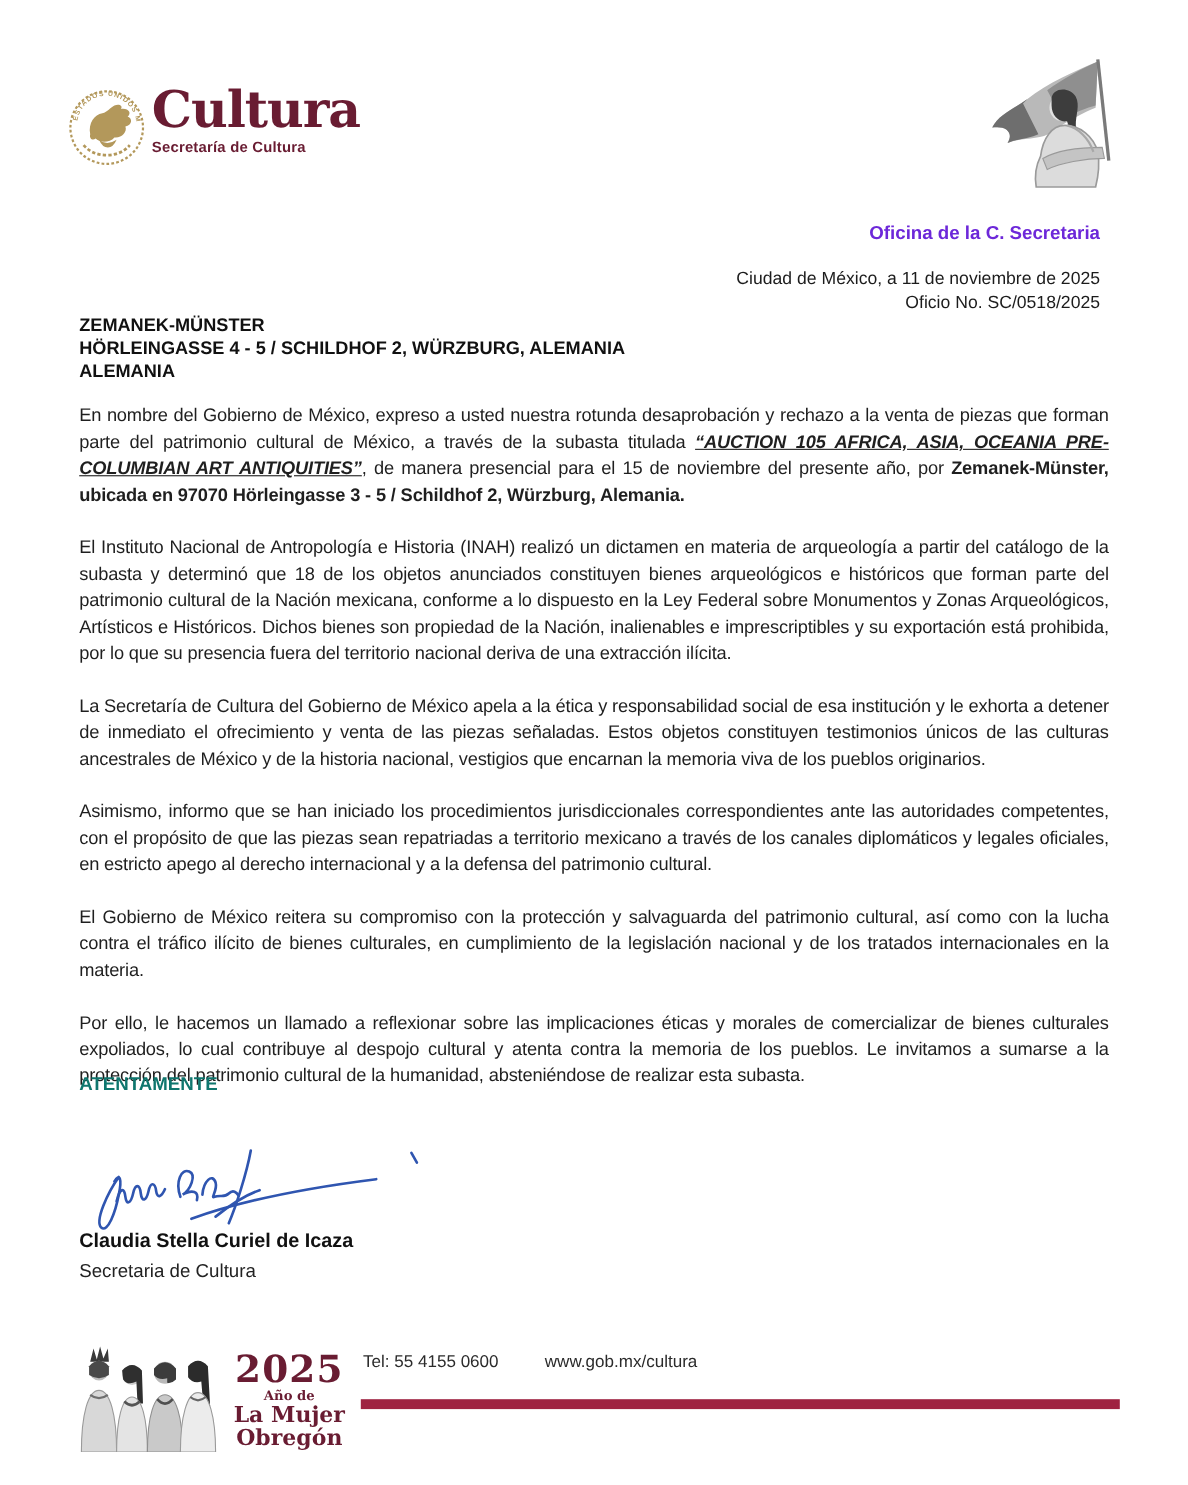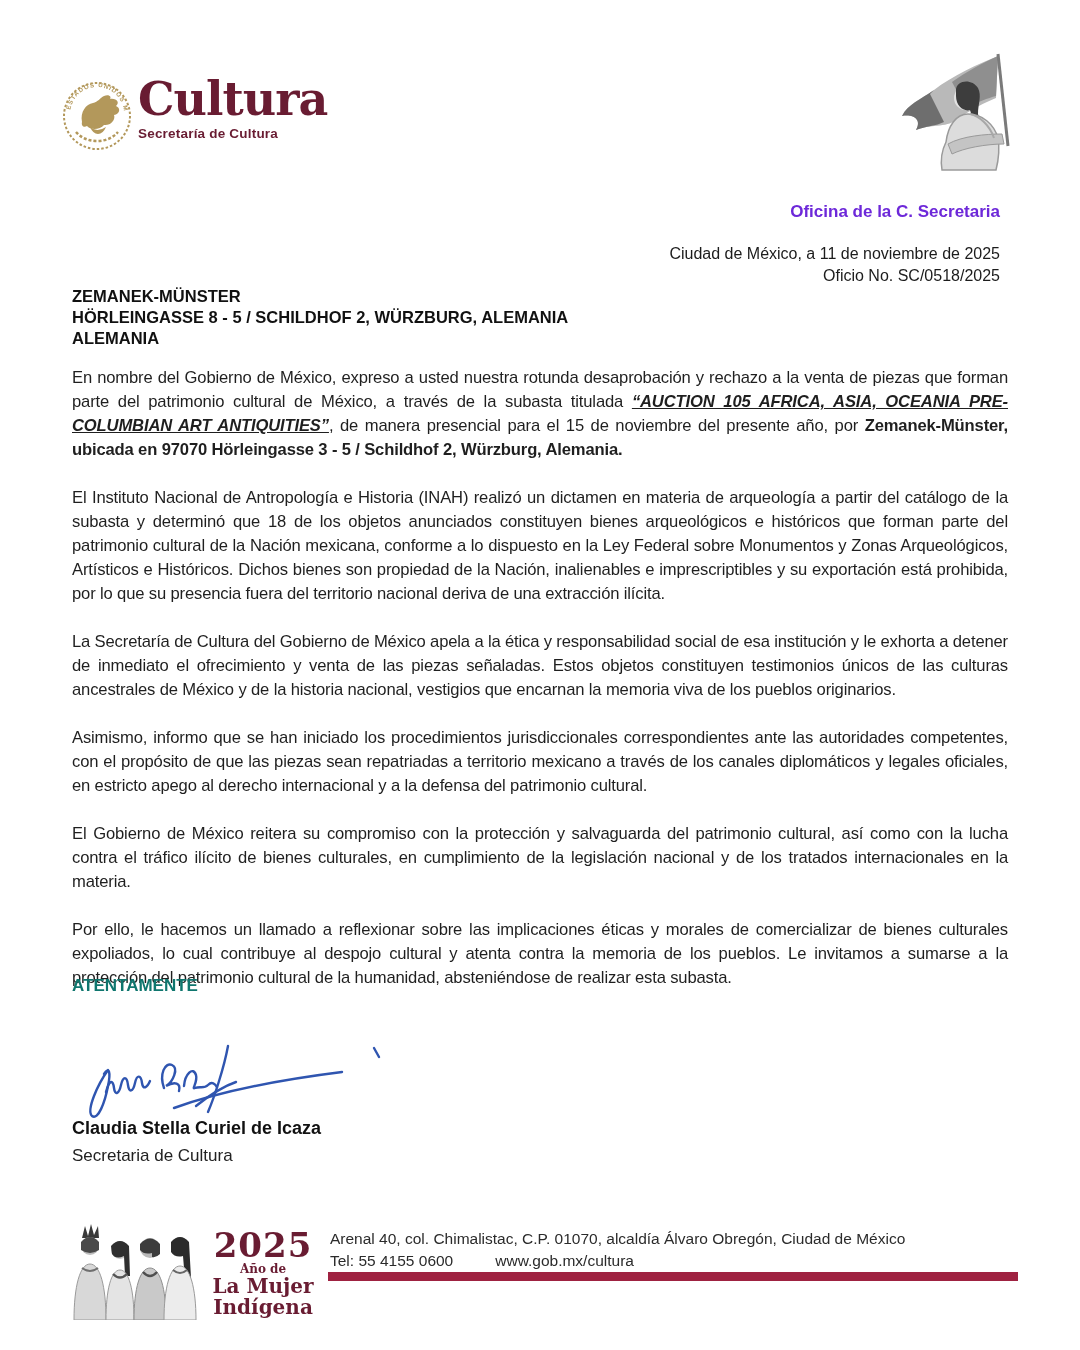--- a/index.html
+++ b/index.html
@@ -130,21 +130,21 @@
   </svg>
 
   <div class="office-line">Oficina de la C. Secretaria</div>
   <div class="dateline">
     <div>Ciudad de México, a 11 de noviembre de 2025</div>
     <div>Oficio No. SC/0518/2025</div>
   </div>
 
   <div class="recipient">
     <div>ZEMANEK-MÜNSTER</div>
-    <div>HÖRLEINGASSE 8 - 5 / SCHILDHOF 2, WÜRZBURG, ALEMANIA</div>
+    <div>HÖRLEINGASSE 4 - 5 / SCHILDHOF 2, WÜRZBURG, ALEMANIA</div>
     <div>ALEMANIA</div>
   </div>
 
   <div class="letter-body">
     <p><span>En nombre del Gobierno de México, expreso a usted nuestra rotunda desaprobación y rechazo a la venta de piezas que forman parte del patrimonio cultural de México, a través de la subasta titulada </span><span class="em-auction">“AUCTION 105 AFRICA, ASIA, OCEANIA PRE-COLUMBIAN ART ANTIQUITIES”</span><span>, de manera presencial para el 15 de noviembre del presente año, por </span><span class="bold-seg">Zemanek-Münster, ubicada en 97070 Hörleingasse 3 - 5 / Schildhof 2, Würzburg, Alemania.</span></p>
     <p>El Instituto Nacional de Antropología e Historia (INAH) realizó un dictamen en materia de arqueología a partir del catálogo de la subasta y determinó que 18 de los objetos anunciados constituyen bienes arqueológicos e históricos que forman parte del patrimonio cultural de la Nación mexicana, conforme a lo dispuesto en la Ley Federal sobre Monumentos y Zonas Arqueológicos, Artísticos e Históricos. Dichos bienes son propiedad de la Nación, inalienables e imprescriptibles y su exportación está prohibida, por lo que su presencia fuera del territorio nacional deriva de una extracción ilícita.</p>
     <p>La Secretaría de Cultura del Gobierno de México apela a la ética y responsabilidad social de esa institución y le exhorta a detener de inmediato el ofrecimiento y venta de las piezas señaladas. Estos objetos constituyen testimonios únicos de las culturas ancestrales de México y de la historia nacional, vestigios que encarnan la memoria viva de los pueblos originarios.</p>
     <p>Asimismo, informo que se han iniciado los procedimientos jurisdiccionales correspondientes ante las autoridades competentes, con el propósito de que las piezas sean repatriadas a territorio mexicano a través de los canales diplomáticos y legales oficiales, en estricto apego al derecho internacional y a la defensa del patrimonio cultural.</p>
     <p>El Gobierno de México reitera su compromiso con la protección y salvaguarda del patrimonio cultural, así como con la lucha contra el tráfico ilícito de bienes culturales, en cumplimiento de la legislación nacional y de los tratados internacionales en la materia.</p>
     <p>Por ello, le hacemos un llamado a reflexionar sobre las implicaciones éticas y morales de comercializar de bienes culturales expoliados, lo cual contribuye al despojo cultural y atenta contra la memoria de los pueblos. Le invitamos a sumarse a la protección del patrimonio cultural de la humanidad, absteniéndose de realizar esta subasta.</p>
@@ -189,25 +189,24 @@
     <circle cx="112" cy="26" r="9" fill="#c4c4c4"></circle>
     <path d="M103,22 q9,-10 18,0 l2,36 -6,2 -2,-24 q-8,2 -12,-4 Z" fill="#2b2b2b"></path>
     <path d="M96,100 C96,68 102,46 112,46 C122,46 128,68 128,100 Z" fill="#ececec" stroke="#9a9a9a" stroke-width="1"></path>
     <path d="M105,50 q7,6 14,0" stroke="#666" stroke-width="2" fill="none"></path>
   </svg>
 
   <div class="year-block">
     <div class="year-num">2025</div>
     <div class="year-sub1">Año de</div>
     <div class="year-sub2">La Mujer</div>
-    <div class="year-sub3">Indígena</div>
+    <div class="year-sub3">Obregón</div>
   </div>
 
   <div class="footer-address">
-    <div>Arenal 40, col. Chimalistac, C.P. 01070, alcaldía Álvaro Obregón, Ciudad de México</div>
     <div>
       <span class="footer-tel">Tel: 55 4155 0600</span><span>www.gob.mx/cultura</span>
     </div>
   </div>
 
   <div class="footer-bar"></div>
 
 </div>
 
 </body></html>

